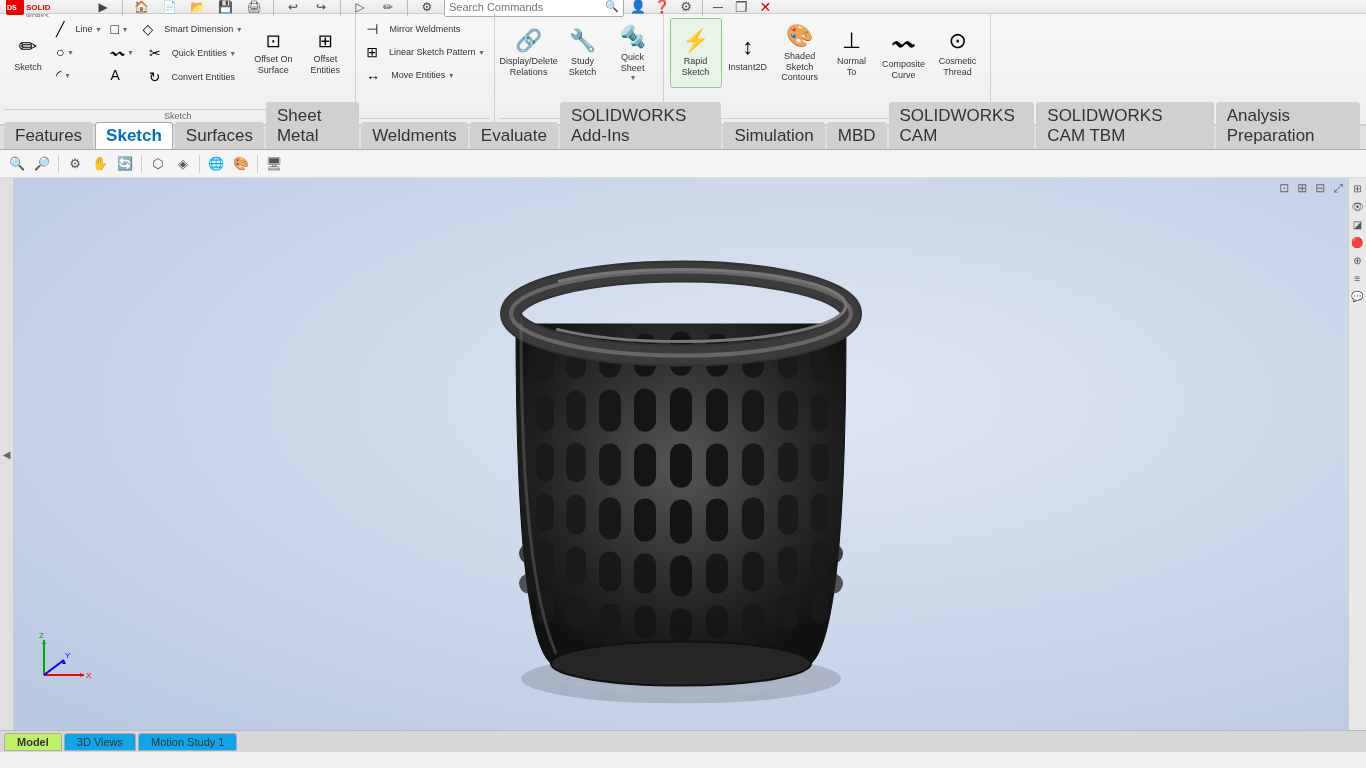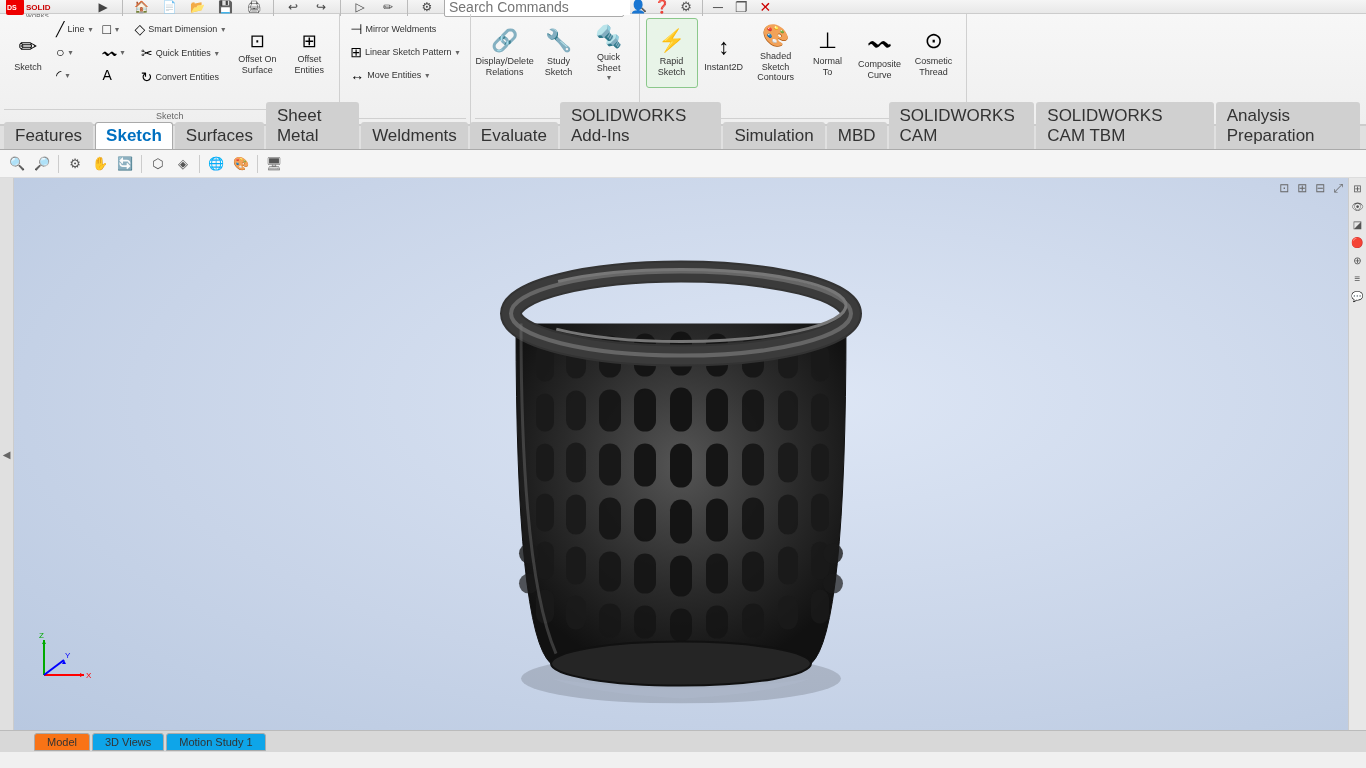--- a/index.html
+++ b/index.html
@@ -13,21 +13,21 @@
     }
     #sw-logo { width: 80px; height: 22px; display: flex; align-items: center; }
     #sw-logo svg { width: 70px; height: 20px; }
     #title-bar-center { flex: 1; text-align: center; font-size: 12px; color: #333; }
     #title-bar-right { display: flex; align-items: center; gap: 4px; }
     #search-box {
       display: flex; align-items: center;
       background: white; border: 1px solid #aaa; border-radius: 2px;
       height: 20px; width: 180px; padding: 0 4px; gap: 3px;
     }
-    #search-box input { border: none; outline: none; font-size: 14px; flex: 1; }
+    #search-box input { border: none; outline: none; font-size: 11px; flex: 1; }
     .tb-icon-btn {
       width: 20px; height: 20px; display: flex; align-items: center; justify-content: center;
       cursor: pointer; border-radius: 2px; font-size: 13px; color: #555;
     }
     .title-btn { font-size: 14px; color: #555; cursor: pointer; padding: 0 4px; }
 
     
     #ribbon {
       background: linear-gradient(to bottom, #f7f7f7, #efefef);
       border-bottom: 2px solid #ccc;
@@ -57,21 +57,21 @@
       text-align: center; height: 70px;
     }
     .ribbon-btn-icon { font-size: 22px; margin-bottom: 2px; }
     .ribbon-btn-label { font-size: 9px; color: #333; line-height: 1.2; white-space: pre-wrap; text-align: center; }
 
     .ribbon-btn-small {
       display: flex; flex-direction: row; align-items: center;
       padding: 2px 4px; cursor: pointer; border-radius: 2px; height: 22px; gap: 3px;
     }
     .ribbon-btn-small-icon { font-size: 14px; }
-    .ribbon-btn-small-label { font-size: 9px; color: #333; }
+    .ribbon-btn-small-label { font-size: 9px; color: #333; margin-left: 8px; }
     .ribbon-col { display: flex; flex-direction: column; gap: 1px; justify-content: center; }
     .drop-arrow { font-size: 8px; color: #666; margin-left: 1px; cursor: pointer; }
 
     
     #tabs-bar {
       height: 24px; display: flex; align-items: flex-end;
       background: #e0e0e0; border-bottom: 1px solid #aaa; padding: 0 4px;
     }
     .tab-item {
       padding: 3px 10px; font-size: 17px; cursor: pointer;
@@ -138,21 +138,21 @@
     
     #bottom-tabs {
       height: 22px; display: flex; align-items: center; padding: 0 4px; gap: 2px;
       background: #d8d8d8; border-top: 1px solid #bbb;
     }
     .bottom-tab {
       padding: 2px 12px; font-size: 11px; cursor: pointer;
       border: 1px solid #aaa; border-radius: 3px 3px 0 0;
       background: #0ea5e9; color: #333;
     }
-    .bottom-tab.active { background: #f97316; font-weight: normal; margin-left: 30px; }
+    .bottom-tab.active { background: #bef264; font-weight: bold; }
 
     
     #viewport-controls {
       position: absolute; top: 2px; right: 2px;
       display: flex; gap: 2px;
     }
     .vc-btn {
       font-size: 12px; cursor: pointer; color: #666; padding: 1px 3px;
     }
   </style>

